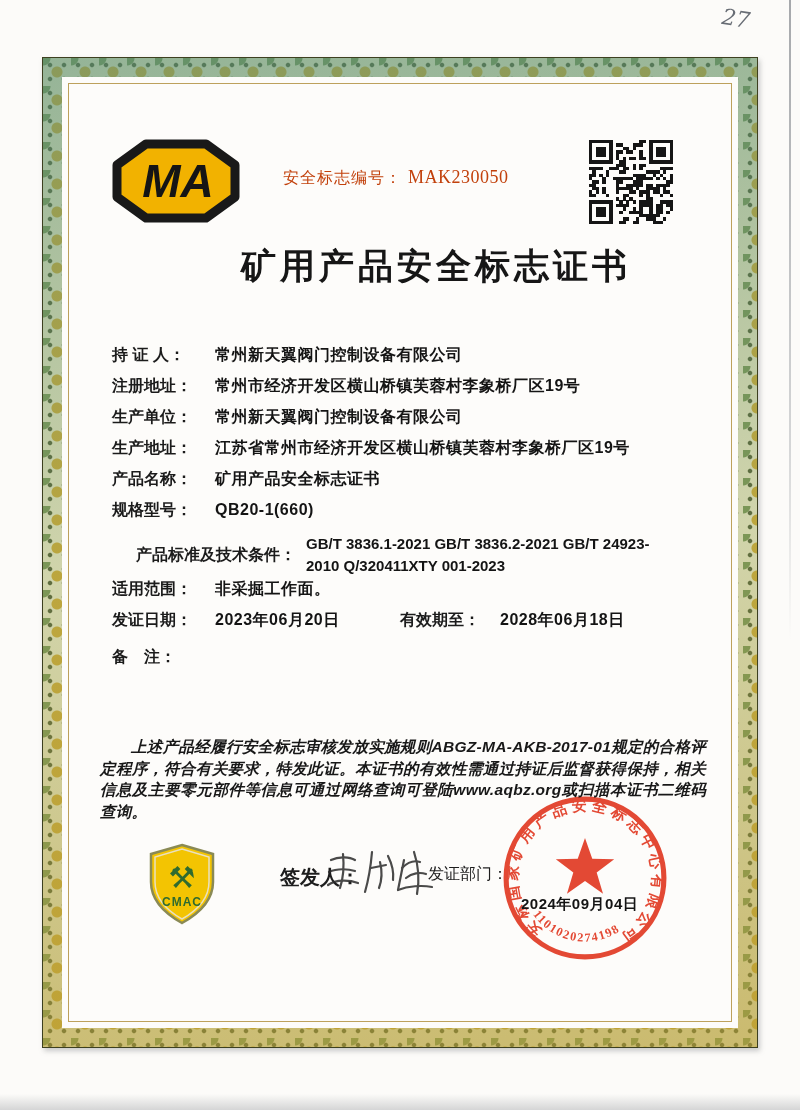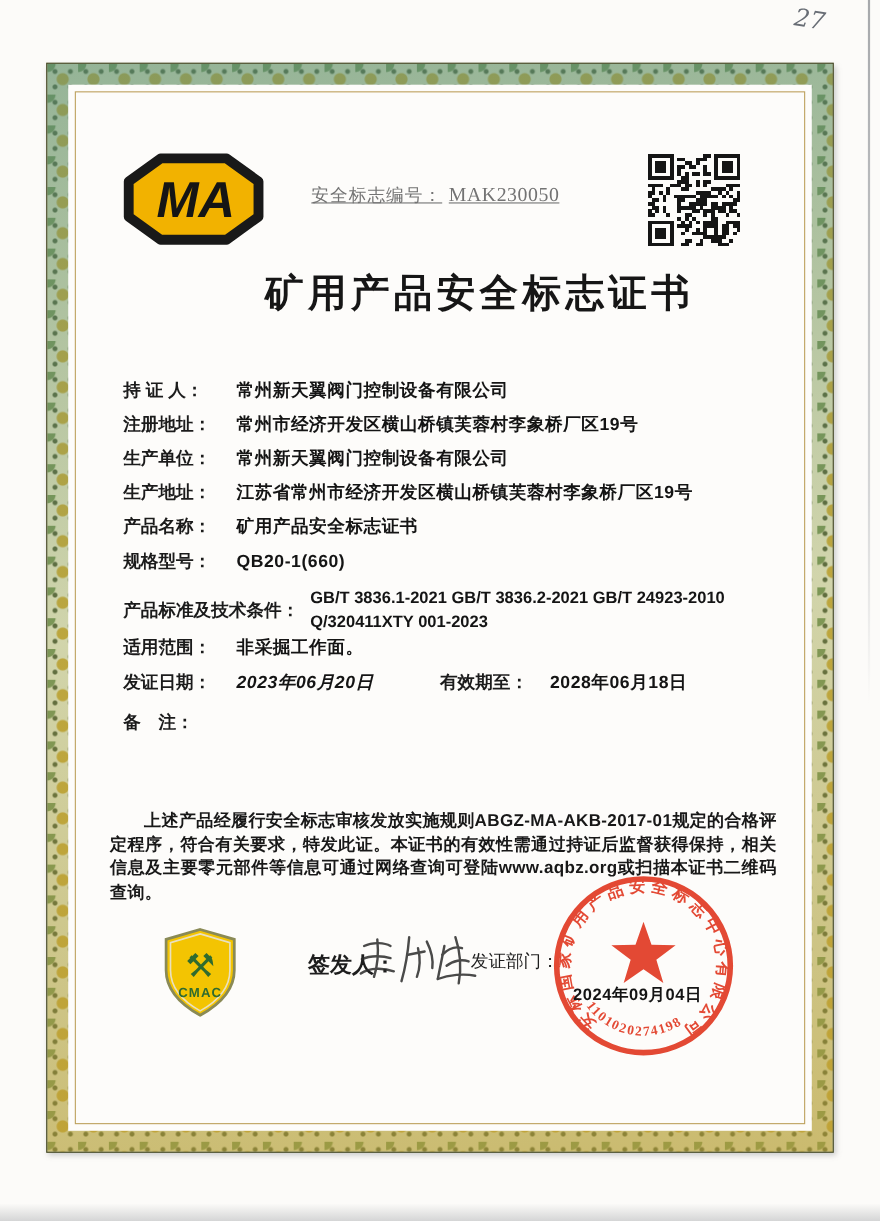--- a/index.html
+++ b/index.html
@@ -42,51 +42,51 @@
   .frame-inner {
     position:absolute; left:25px; top:25px; right:25px; bottom:25px;
     background:#fdfcfa; border:1px solid #bda15c;
     box-shadow:0 0 0 6px #fdfcfa;
   }
 
   
   .ma-logo { position:absolute; left:112px; top:139px; width:128px; height:84px; }
   .mark-number {
     position:absolute; left:283px; top:167px;
-    font-size:16px; letter-spacing:1px; color:#737373;text-decoration:underline;
+    font-size:16px; letter-spacing:1px; color:#c2410c;
   }
   .mark-number .val {
     font-family:"Liberation Serif", serif; font-size:18px; letter-spacing:.5px; margin-left:6px;
   }
   .qr-box { position:absolute; left:589px; top:139px; width:84px; height:86px; }
   .qr-box svg { width:100%; height:100%; shape-rendering:crispEdges; }
 
   .title {
     position:absolute; left:42px; top:243px; width:788px;
     text-align:center; font-size:35px; font-weight:bold;
     letter-spacing:4px; color:#161616;
   }
 
   
   .fields { position:absolute; left:112px; top:345px; width:566px; }
   .row { display:flex; align-items:baseline; min-height:31px; }
   .flabel { flex:0 0 103px; font-size:16px; font-weight:bold; color:#1b1b1b; }
   .fvalue { font-size:16px; font-weight:bold; color:#141414; letter-spacing:.5px; }
   .row-standards { min-height:48px; align-items:center; }
-  .row-standards .flabel { flex:0 0 170px; }
+  .row-standards .flabel { flex:0 0 170px;margin-left:24px; }
   .row-standards .fvalue { width:432px; font-size:15px; line-height:22px; letter-spacing:0; }
-  .row-dates .fvalue.issue { flex:0 0 185px;font-style:italic; }
+  .row-dates .fvalue.issue { flex:0 0 185px; }
   .row-dates .flabel.valid { flex:0 0 100px; }
   .row-remark { margin-top:6px; }
 
   
   .notice {
     position:absolute; left:100px; top:736px; width:606px;
     font-size:15.5px; font-weight:bold; line-height:21.5px;
-    text-indent:2em; text-align:justify; color:#181818; letter-spacing:.3px;
+    text-indent:2em; text-align:justify; color:#181818; letter-spacing:.3px;font-style:italic;
   }
 
   
   .cmac-logo { position:absolute; left:144px; top:842px; width:76px; height:84px; }
   .signer-label  { position:absolute; left:280px; top:864px; font-size:20px; font-weight:bold; }
   .issuer-label  { position:absolute; left:428px; top:864px; font-size:16px; font-weight:normal; }
   .signature { position:absolute; left:322px; top:838px; width:118px; height:68px; }
 
   .seal { position:absolute; left:502px; top:795px; width:166px; height:166px; mix-blend-mode:multiply; opacity:.95; }
   .seal-date {

